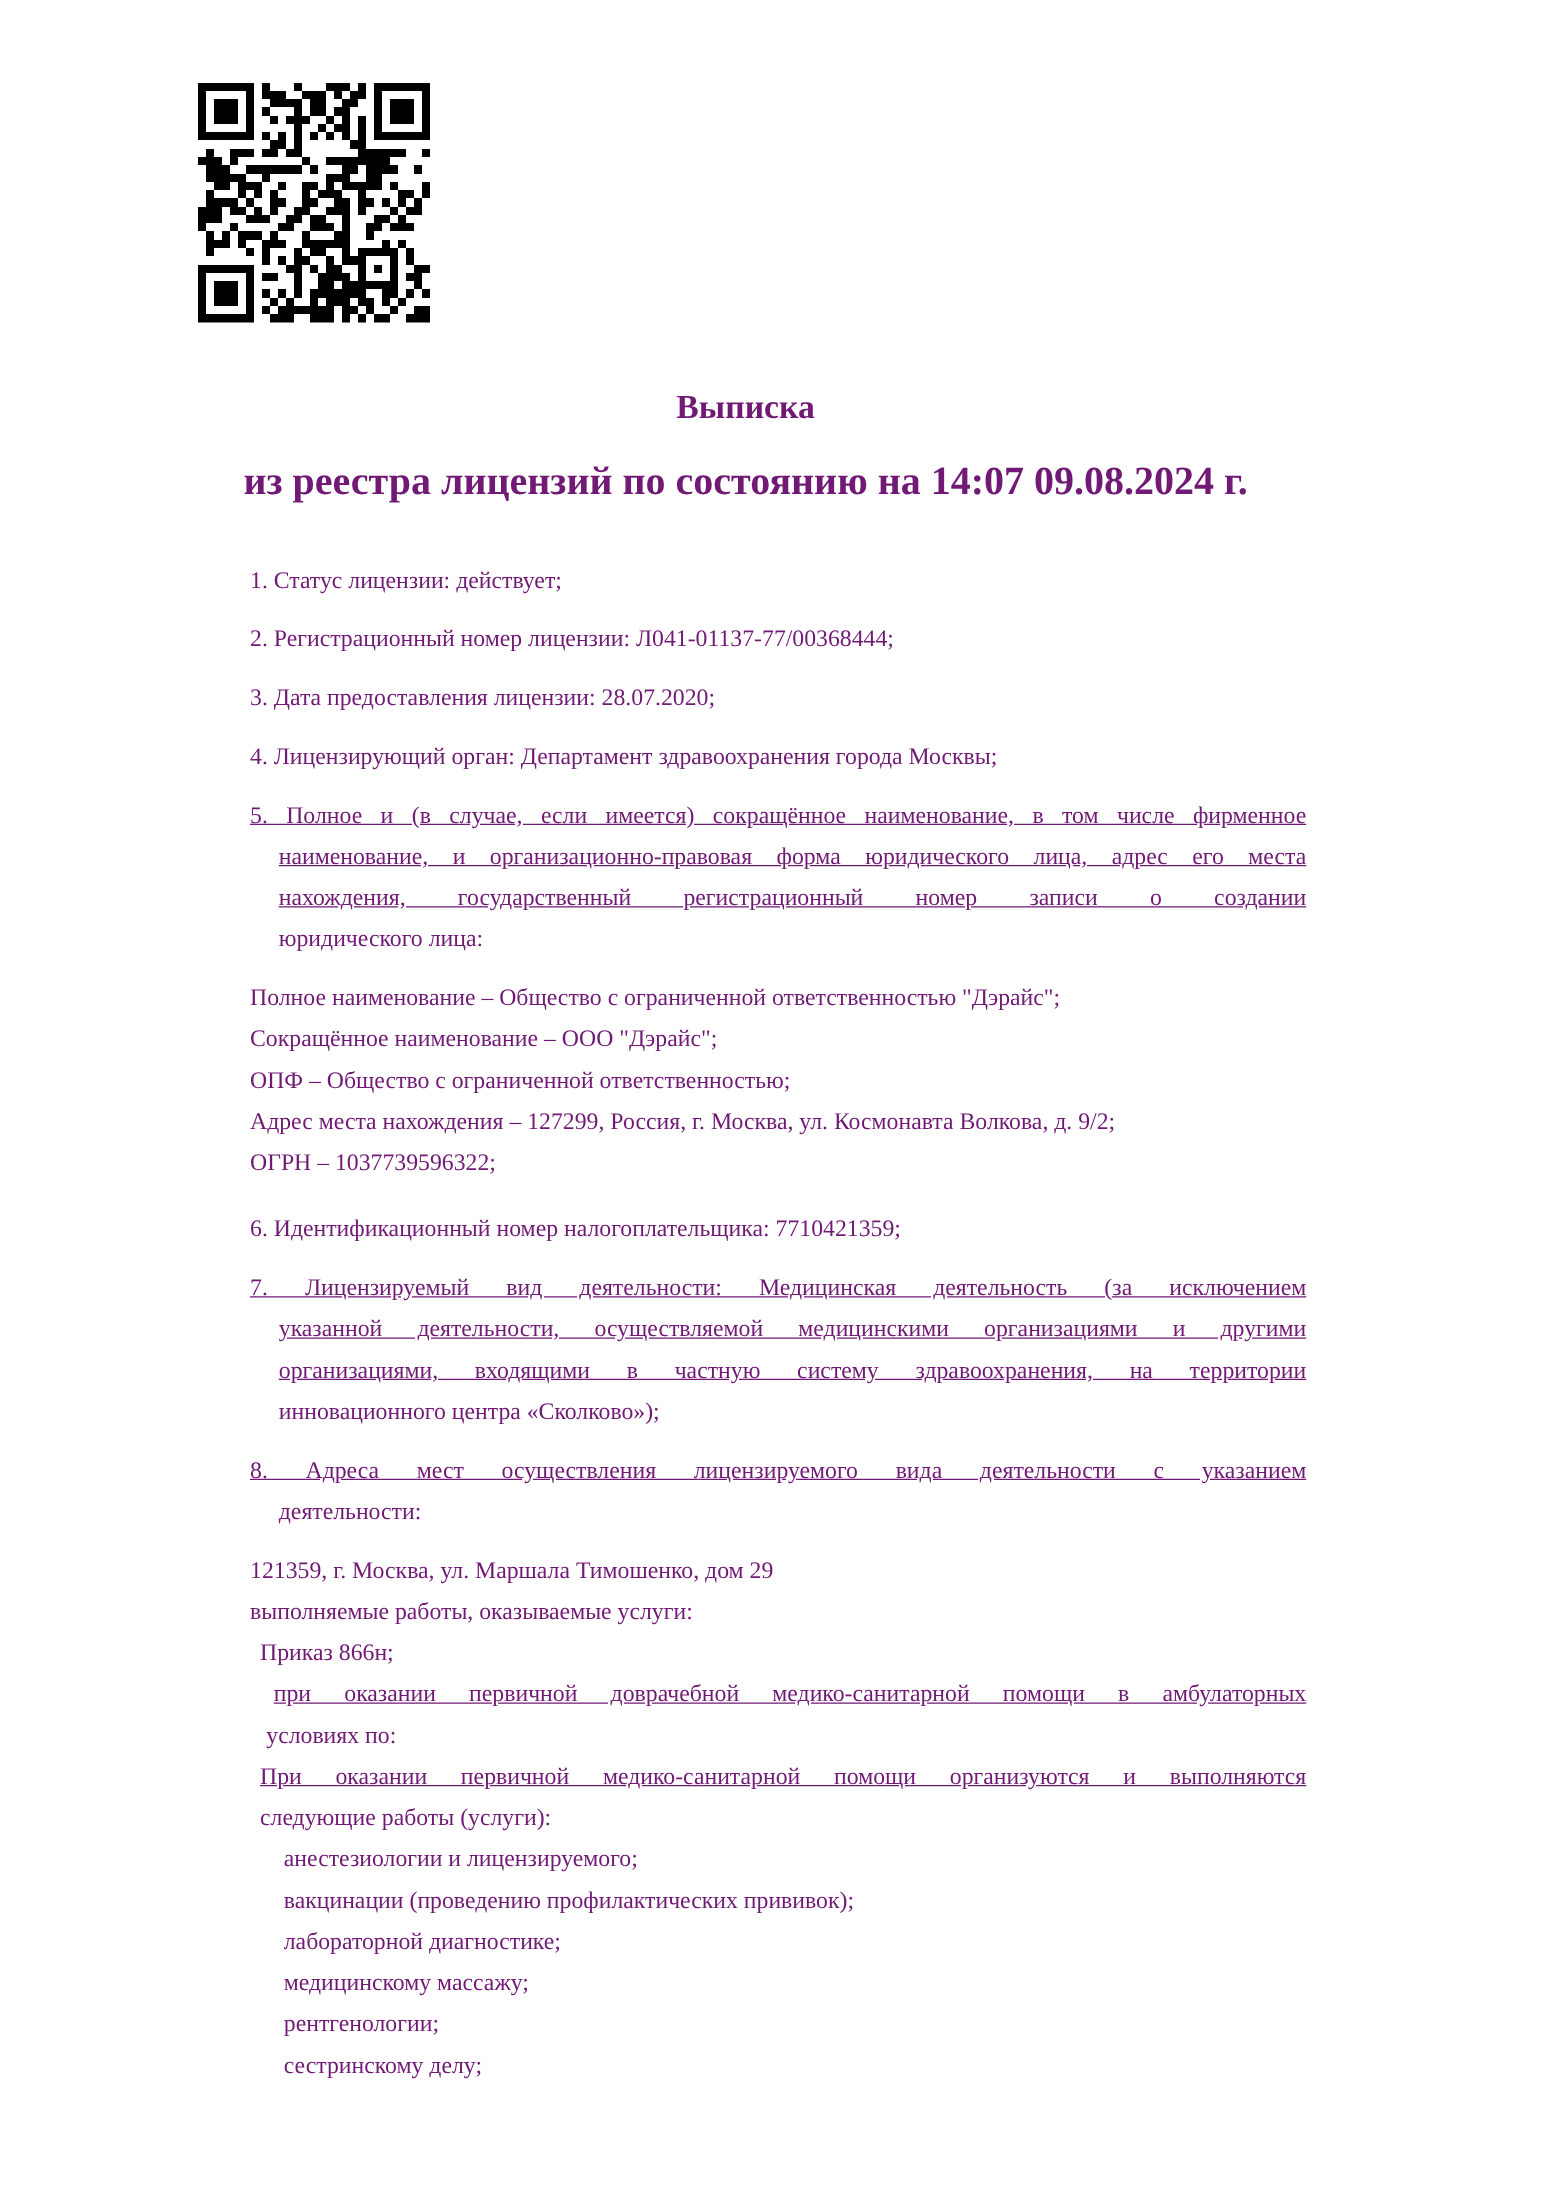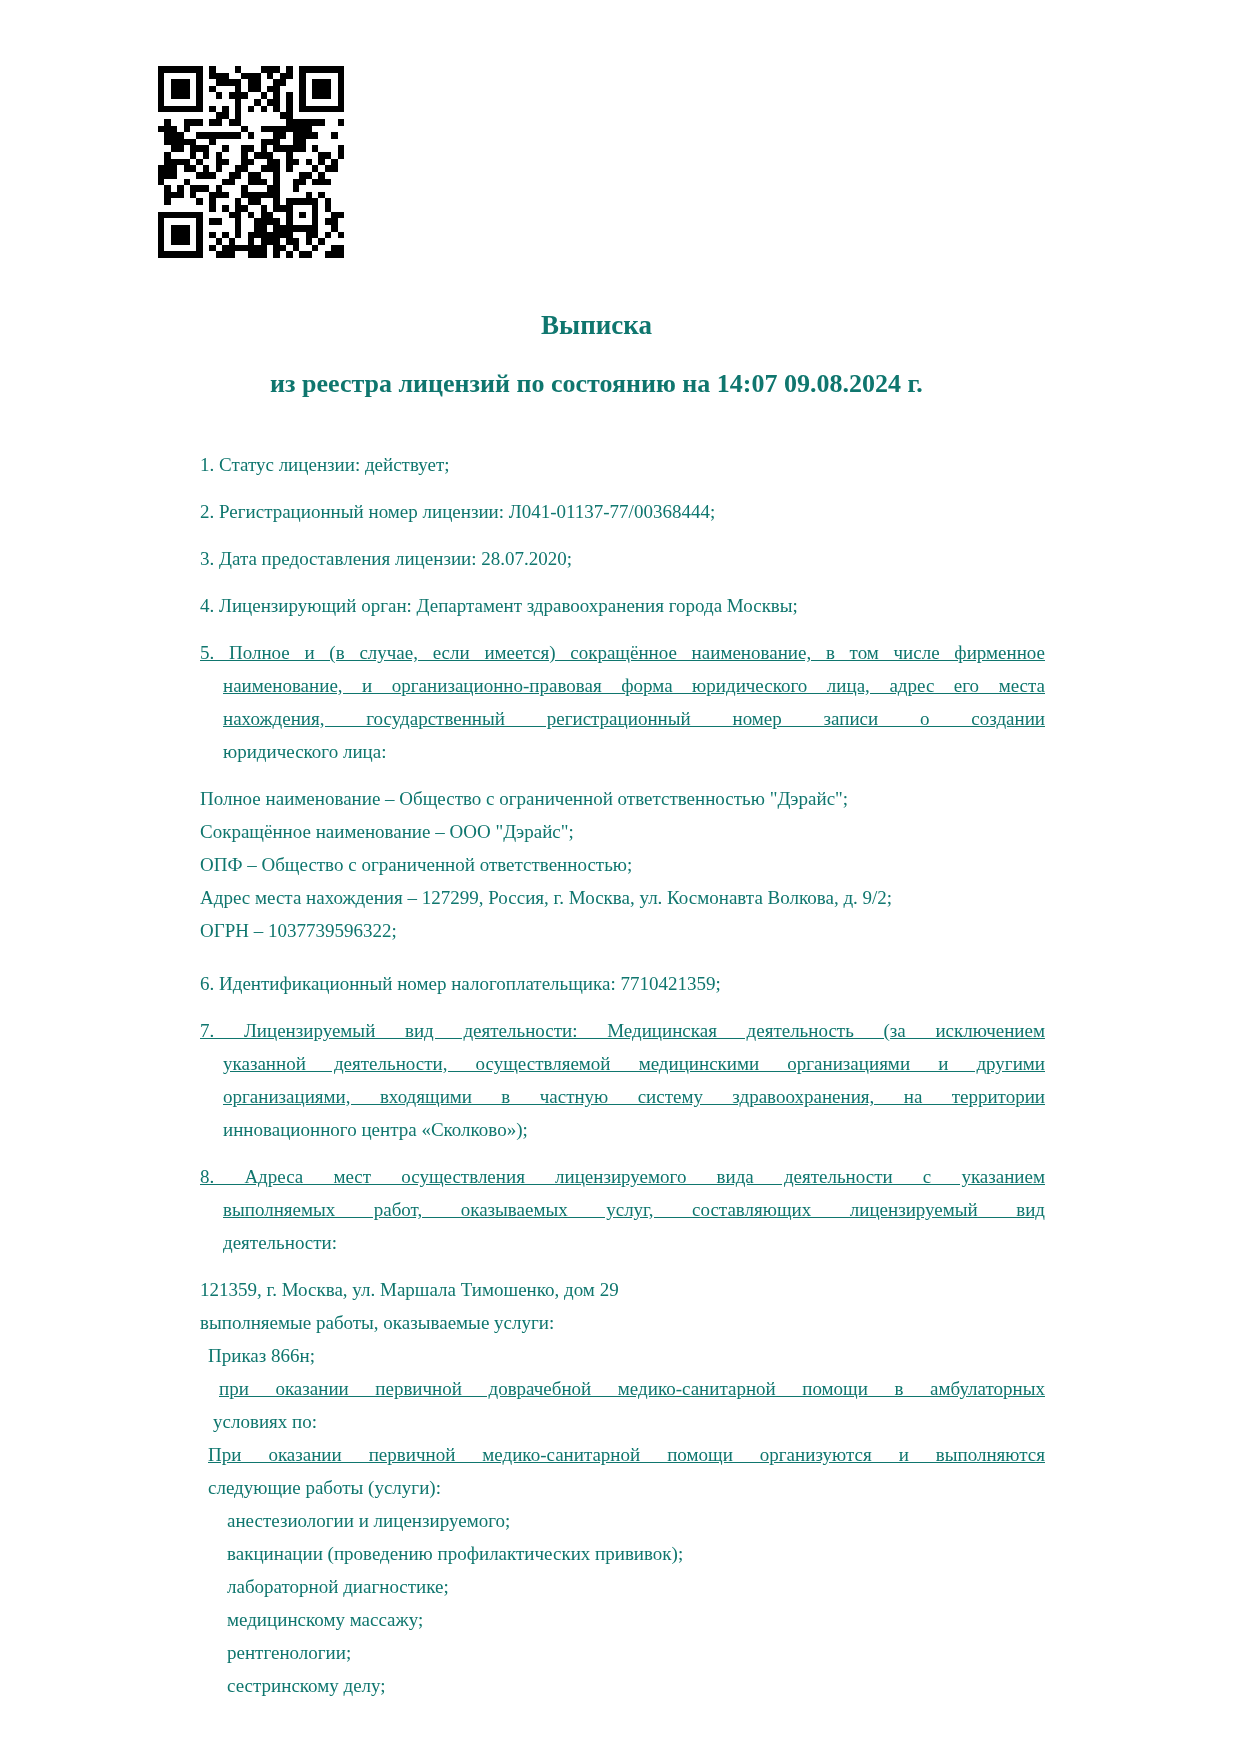--- a/index.html
+++ b/index.html
@@ -1,41 +1,41 @@
 <!DOCTYPE html>
 <html><head>
 <meta charset="utf-8">
 <style>
   * { margin:0; padding:0; box-sizing:border-box; }
   html, body { background:#ffffff; }
   .page {
     position:relative;
     width:1241px; height:1755px;
     background:#ffffff;
-    color:#0f766e;
+    color:#701a75;
     font-family:"Liberation Serif","DejaVu Serif",serif;
     overflow:hidden;
   }
   .qr {
     position:absolute; left:158px; top:66px;
     width:186px; height:192px;
   }
   .qr svg { display:block; width:100%; height:100%; }
   .doc {
     position:absolute; left:148px; top:0;
     width:897px;
   }
   .title {
     margin-top:306px;
     font-size:27px; line-height:38px;
     font-weight:bold; text-align:center;
   }
   .subtitle {
     margin-top:22px;
-    font-size:26px; line-height:36px;
+    font-size:32px; line-height:36px;
     font-weight:bold; text-align:center;
   }
   .body {
     margin-top:46px;
     font-size:19px; line-height:33px;
   }
   .para.k-item    { margin-top:14px; }
   .para.k-item-sp { margin-top:20px; }
   .para.k-cont    { margin-top:0; }
   .line { text-align:left; }
@@ -522,21 +522,20 @@
           <div class="line ind-0">6. Идентификационный номер налогоплательщика: 7710421359;</div>
         </div>
         <div class="para k-item">
           <div class="line ind-0 j">7. Лицензируемый вид деятельности: Медицинская деятельность (за исключением</div>
           <div class="line ind-1 j">указанной деятельности, осуществляемой медицинскими организациями и другими</div>
           <div class="line ind-1 j">организациями, входящими в частную систему здравоохранения, на территории</div>
           <div class="line ind-1">инновационного центра «Сколково»);</div>
         </div>
         <div class="para k-item">
           <div class="line ind-0 j">8. Адреса мест осуществления лицензируемого вида деятельности с указанием</div>
-          <div class="line ind-1 j">выполняемых работ, оказываемых услуг, составляющих лицензируемый вид</div>
           <div class="line ind-1">деятельности:</div>
         </div>
         <div class="para k-item">
           <div class="line ind-0">121359, г. Москва, ул. Маршала Тимошенко, дом 29</div>
           <div class="line ind-0">выполняемые работы, оказываемые услуги:</div>
         </div>
         <div class="para k-cont">
           <div class="line ind-2">Приказ 866н;</div>
         </div>
         <div class="para k-cont">

